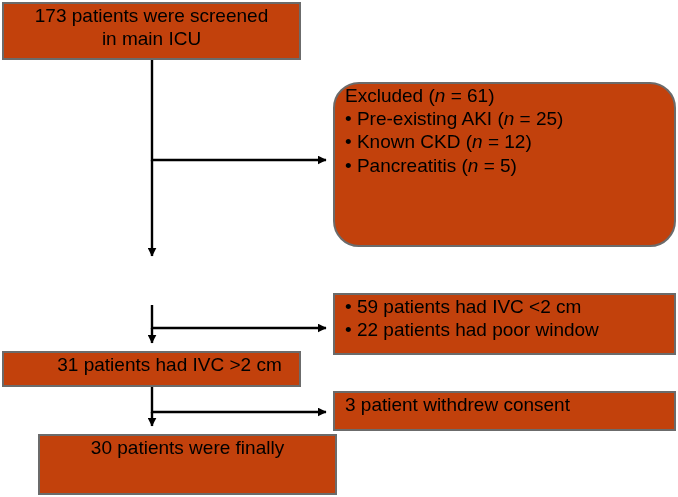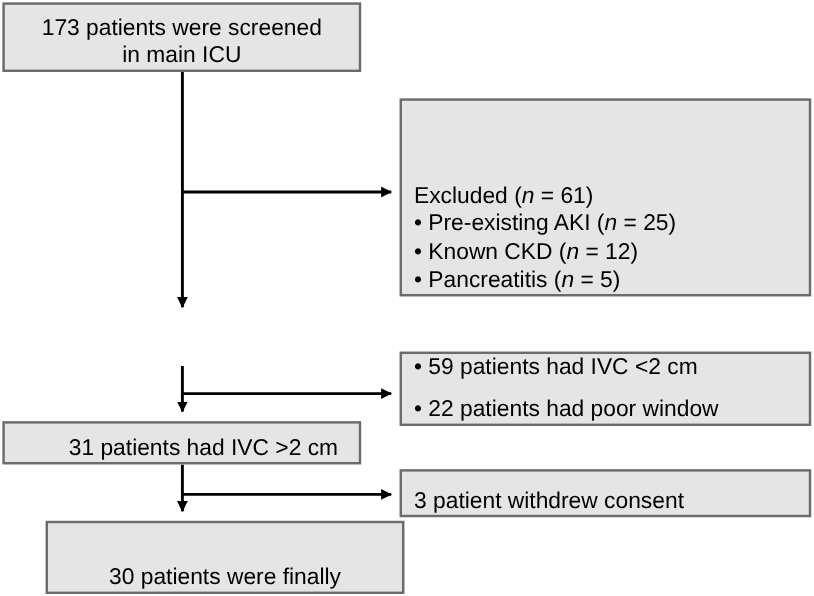--- a/index.html
+++ b/index.html
@@ -11,28 +11,28 @@
     position: relative;
     width: 678px;
     height: 497px;
     background: #ffffff;
     font-family: "Liberation Sans", sans-serif;
     overflow: hidden;
   }
   .node {
     position: absolute;
     box-sizing: border-box;
-    background: #e5e5e5;
+    background: #c2410c;
     border: 2px solid #6b6b6b;
     color: #000000;
     font-size: 19px;
     line-height: 1.22;
     display: flex;
     flex-direction: column;
-    justify-content: flex-end;
+    justify-content: flex-start;
   }
   .node.center {
     align-items: center;
     text-align: center;
   }
   .node.left {
     align-items: flex-start;
     text-align: left;
     padding-left: 10px;
   }
@@ -77,29 +77,29 @@
     <path d="M152,387 L152,412 L326,412" fill="none" stroke="#000000" stroke-width="2.4" marker-end="url(#arrowhead)"></path>
 
     <path d="M152,412 L152,426" fill="none" stroke="#000000" stroke-width="2.4" marker-end="url(#arrowhead)"></path>
   </svg>
 
   <div class="node center" style="left:2px; top:2px; width:299px; height:58px;">
     <span class="line">173 patients were screened</span>
     <span class="line">in main ICU</span>
   </div>
 
-  <div class="node left" style="left:333px; top:82px; width:343px; height:165px;">
+  <div class="node left" style="left:333px; top:82px; width:343px; height:165px;border-radius:26px;">
     <span class="line"><span>Excluded (</span><span class="n-italic">n</span><span> = 61)</span></span>
     <span class="line bullet"><span>• Pre-existing AKI (</span><span class="n-italic">n</span><span> = 25)</span></span>
     <span class="line bullet"><span>• Known CKD (</span><span class="n-italic">n</span><span> = 12)</span></span>
     <span class="line bullet"><span>• Pancreatitis (</span><span class="n-italic">n</span><span> = 5)</span></span>
   </div>
 
 
-  <div class="node left" style="left:333px; top:293px; width:343px; height:62px;gap:12px;">
+  <div class="node left" style="left:333px; top:293px; width:343px; height:62px;">
     <span class="line">• 59 patients had IVC &lt;2 cm</span>
     <span class="line">• 22 patients had poor window</span>
   </div>
 
   <div class="node center" style="left:2px; top:351px; width:299px; height:36px;padding-left:36px;">
     <span class="line">31 patients had IVC &gt;2 cm</span>
   </div>
 
   <div class="node left" style="left:333px; top:391px; width:343px; height:40px;">
     <span class="line">3 patient withdrew consent</span>

